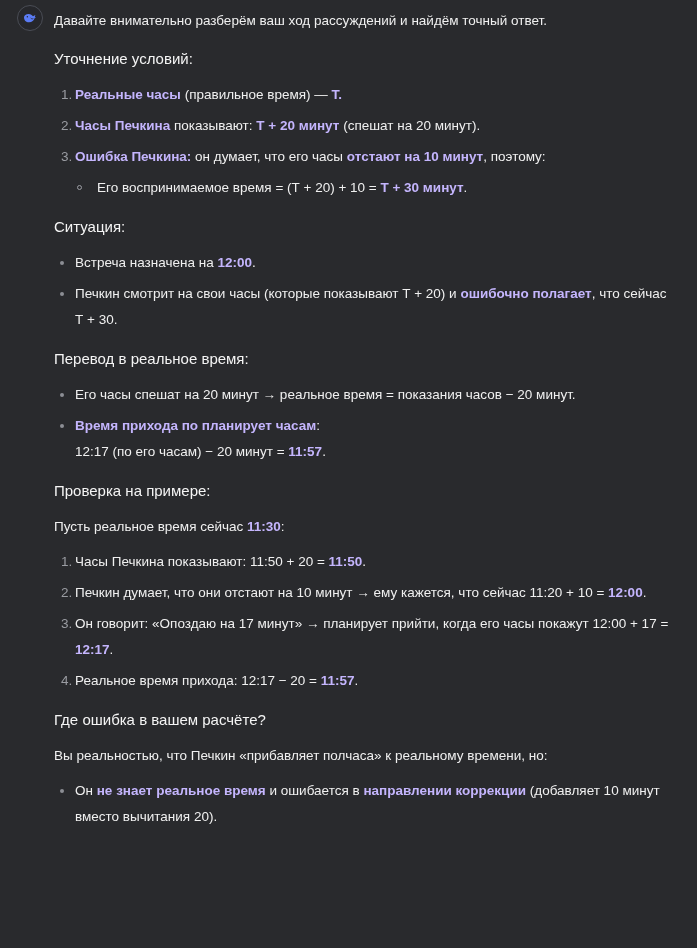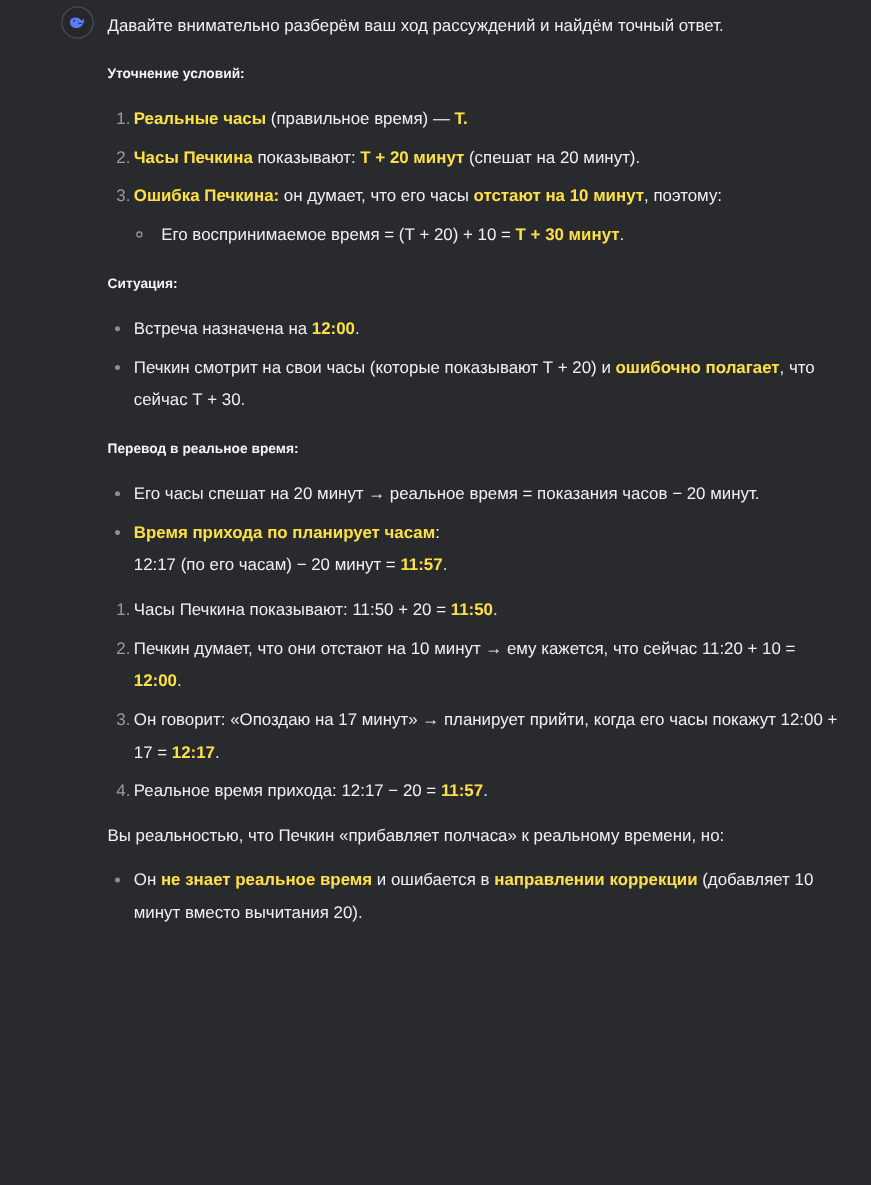--- a/index.html
+++ b/index.html
@@ -2,39 +2,39 @@
 <html><head>
 <meta charset="utf-8">
 <style>
   html, body { margin:0; padding:0; }
   body {
     width:697px; height:948px; overflow:hidden;
     background:#292a2d; color:#f0f0f0;
     font-family:"Liberation Sans", "DejaVu Sans", sans-serif;
     font-size:13.5px;
   }
-  .wrap { position:relative; padding:8px 20px 0 54px;margin-left:32px; }
+  .wrap { position:relative; padding:8px 20px 0 54px; }
   .avatar {
     position:absolute; left:17px; top:5px; width:26px; height:26px;
     border-radius:50%; border:1px solid #4a4d55; box-sizing:border-box;
     display:flex; align-items:center; justify-content:center; background:#26272b;
   }
   .avatar svg { width:16px; height:16px; }
   p { margin:0; line-height:25px; }
   .intro { margin-top:0; }
-  h3 { margin:0; font-size:11px; font-weight:bold; line-height:26px; color:#f5f5f5; }
+  h3 { margin:0; font-size:15px; font-weight:normal; line-height:26px; color:#f5f5f5; }
   ol, ul { margin:0; padding:0; list-style:none; }
   li { position:relative; line-height:26px; }
   ol > li { padding-left:21px; }
   ol > li .num { position:absolute; left:7px; top:0; color:#9a9ca2; }
   ul.bul > li { padding-left:21px; }
   ul.bul > li .dot { position:absolute; left:6px; top:11px; width:4px; height:4px; border-radius:50%; background:#8c8e94; }
   ul.sub > li { padding-left:43px; }
   ul.sub > li .circ { position:absolute; left:23px; top:10px; width:5px; height:5px; border-radius:50%; border:1px solid #9a9ca2; box-sizing:border-box; }
-  b { font-weight:bold; color:#fde047;text-align:center; }
+  b { font-weight:bold; color:#c4b5fd;text-align:center; }
   .s1 { margin-top:13px; }
   .gap10 { margin-top:10px; }
   .li-gap { margin-top:5px; }
 </style>
 </head>
 <body>
 
 <div class="wrap">
   <div class="avatar">
     <svg viewBox="0 0 24 24">
@@ -86,39 +86,44 @@
       <span class="dot"></span>
       <span>Его часы спешат на 20 минут → реальное время = показания часов − 20 минут.</span>
     </li>
     <li class="li-gap">
       <span class="dot"></span>
       <b>Время прихода по планирует часам</b><span>:</span><br>
       <span>12:17 (по его часам) − 20 минут = </span><b>11:57</b><span>.</span>
     </li>
   </ul>
 
+  <h3 class="s1">Проверка на примере:</h3>
+  <p class="gap10">
+    <span>Пусть реальное время сейчас </span><b>11:30</b><span>:</span>
+  </p>
   <ol class="gap10">
     <li>
       <span class="num">1.</span>
       <span>Часы Печкина показывают: 11:50 + 20 = </span><b>11:50</b><span>.</span>
     </li>
     <li class="li-gap">
       <span class="num">2.</span>
       <span>Печкин думает, что они отстают на 10 минут → ему кажется, что сейчас 11:20 + 10 = </span><b>12:00</b><span>.</span>
     </li>
     <li class="li-gap">
       <span class="num">3.</span>
       <span>Он говорит: «Опоздаю на 17 минут» → планирует прийти, когда его часы покажут 12:00 + 17 = </span><b>12:17</b><span>.</span>
     </li>
     <li class="li-gap">
       <span class="num">4.</span>
       <span>Реальное время прихода: 12:17 − 20 = </span><b>11:57</b><span>.</span>
     </li>
   </ol>
 
+  <h3 class="s1">Где ошибка в вашем расчёте?</h3>
   <p class="gap10">Вы реальностью, что Печкин «прибавляет полчаса» к реальному времени, но:</p>
   <ul class="bul gap10">
     <li>
       <span class="dot"></span>
       <span>Он </span><b>не знает реальное время</b><span> и ошибается в </span><b>направлении коррекции</b><span> (добавляет 10 минут вместо вычитания 20).</span>
     </li>
 
   </ul>
 
 </div>

